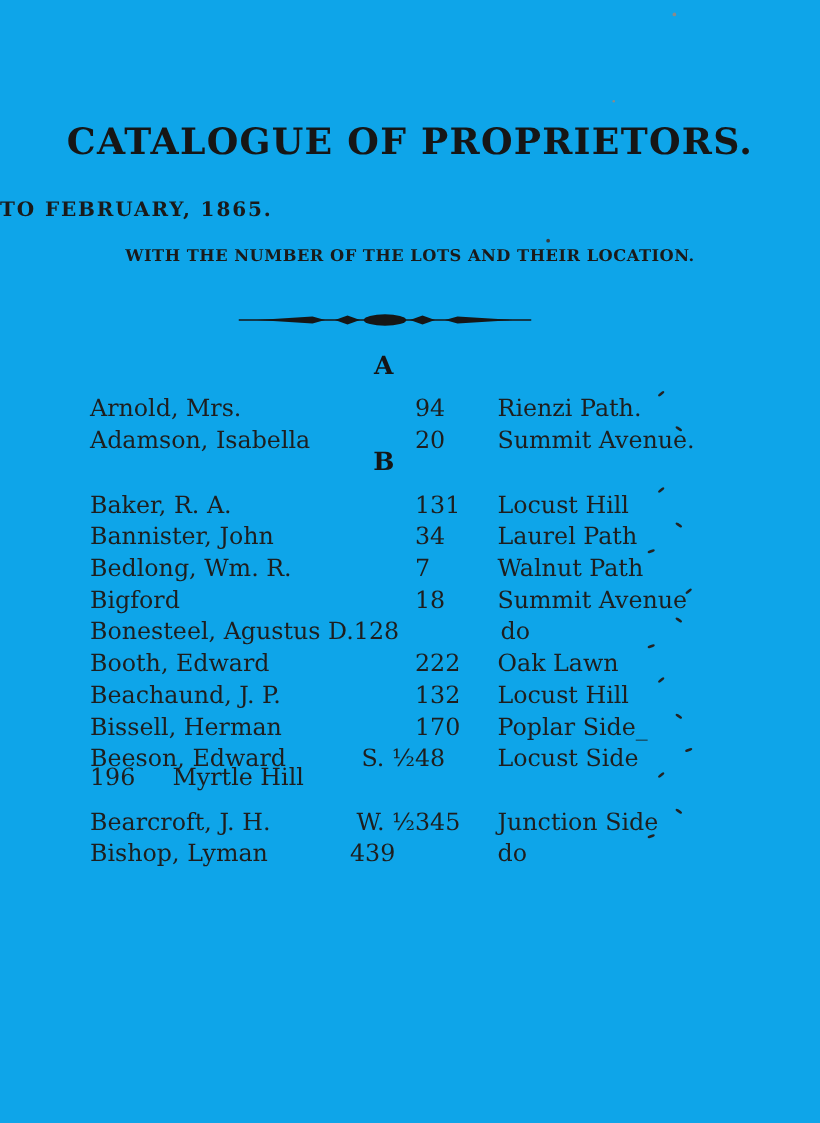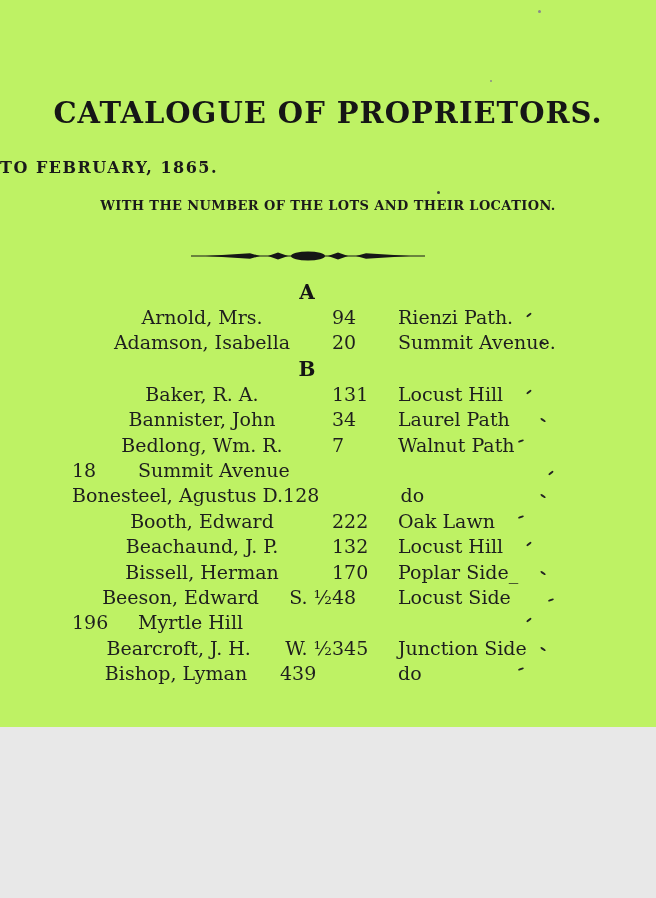--- a/index.html
+++ b/index.html
@@ -1,20 +1,20 @@
 <!DOCTYPE html>
 <html><head>
 <meta charset="utf-8">
 <style>
   html,body{margin:0;padding:0;background:#e8e8e8;}
   .page{
     position:relative;
-    width:656px;height:727px;
+    width:656px;height:898px;
     margin:0 auto;
-    background:#bef264;
+    background:#0ea5e9;
     font-family:"DejaVu Serif","Liberation Serif",serif;
     color:#1e1e1e;
     overflow:hidden;
   }
   .title{
     margin:0;padding-top:96px;
     text-align:center;
     font-size:29px;font-weight:700;
     letter-spacing:1px;
     color:#161616;
@@ -51,21 +51,21 @@
     font-weight:700;font-size:20px;
     height:26px;line-height:26px;
     color:#151515;
   }
   .row{
     display:flex;align-items:baseline;
     height:25.4px;line-height:25.4px;
     position:relative;
     white-space:nowrap;
   }
-  .name{flex:1;text-align:center;}
+  .name{flex:1;text-align:left;margin-top:10px;}
   .prefix{}
   .lot{width:46px;text-align:left;}
   .loc{width:194px;padding-left:20px;}
   .row.ditto .loc{padding-left:72px;}
   
   .row::after{
     content:"";position:absolute;
     top:9px;right:60px;
     width:6px;height:2.2px;
     background:#232323;border-radius:45%/70%;
@@ -133,20 +133,21 @@
         <span class="lot">34</span>
         <span class="loc">Laurel Path</span>
       </div>
       <div class="row">
         <span class="name">Bedlong, Wm. R.</span>
         <span class="prefix"></span>
         <span class="lot">7</span>
         <span class="loc">Walnut Path</span>
       </div>
       <div class="row">
+        <span class="name">Bigford</span>
         <span class="prefix"></span>
         <span class="lot">18</span>
         <span class="loc">Summit Avenue</span>
       </div>
       <div class="row ditto">
         <span class="name">Bonesteel, Agustus D.</span>
         <span class="prefix"></span>
         <span class="lot">128</span>
         <span class="loc">do</span>
       </div>

